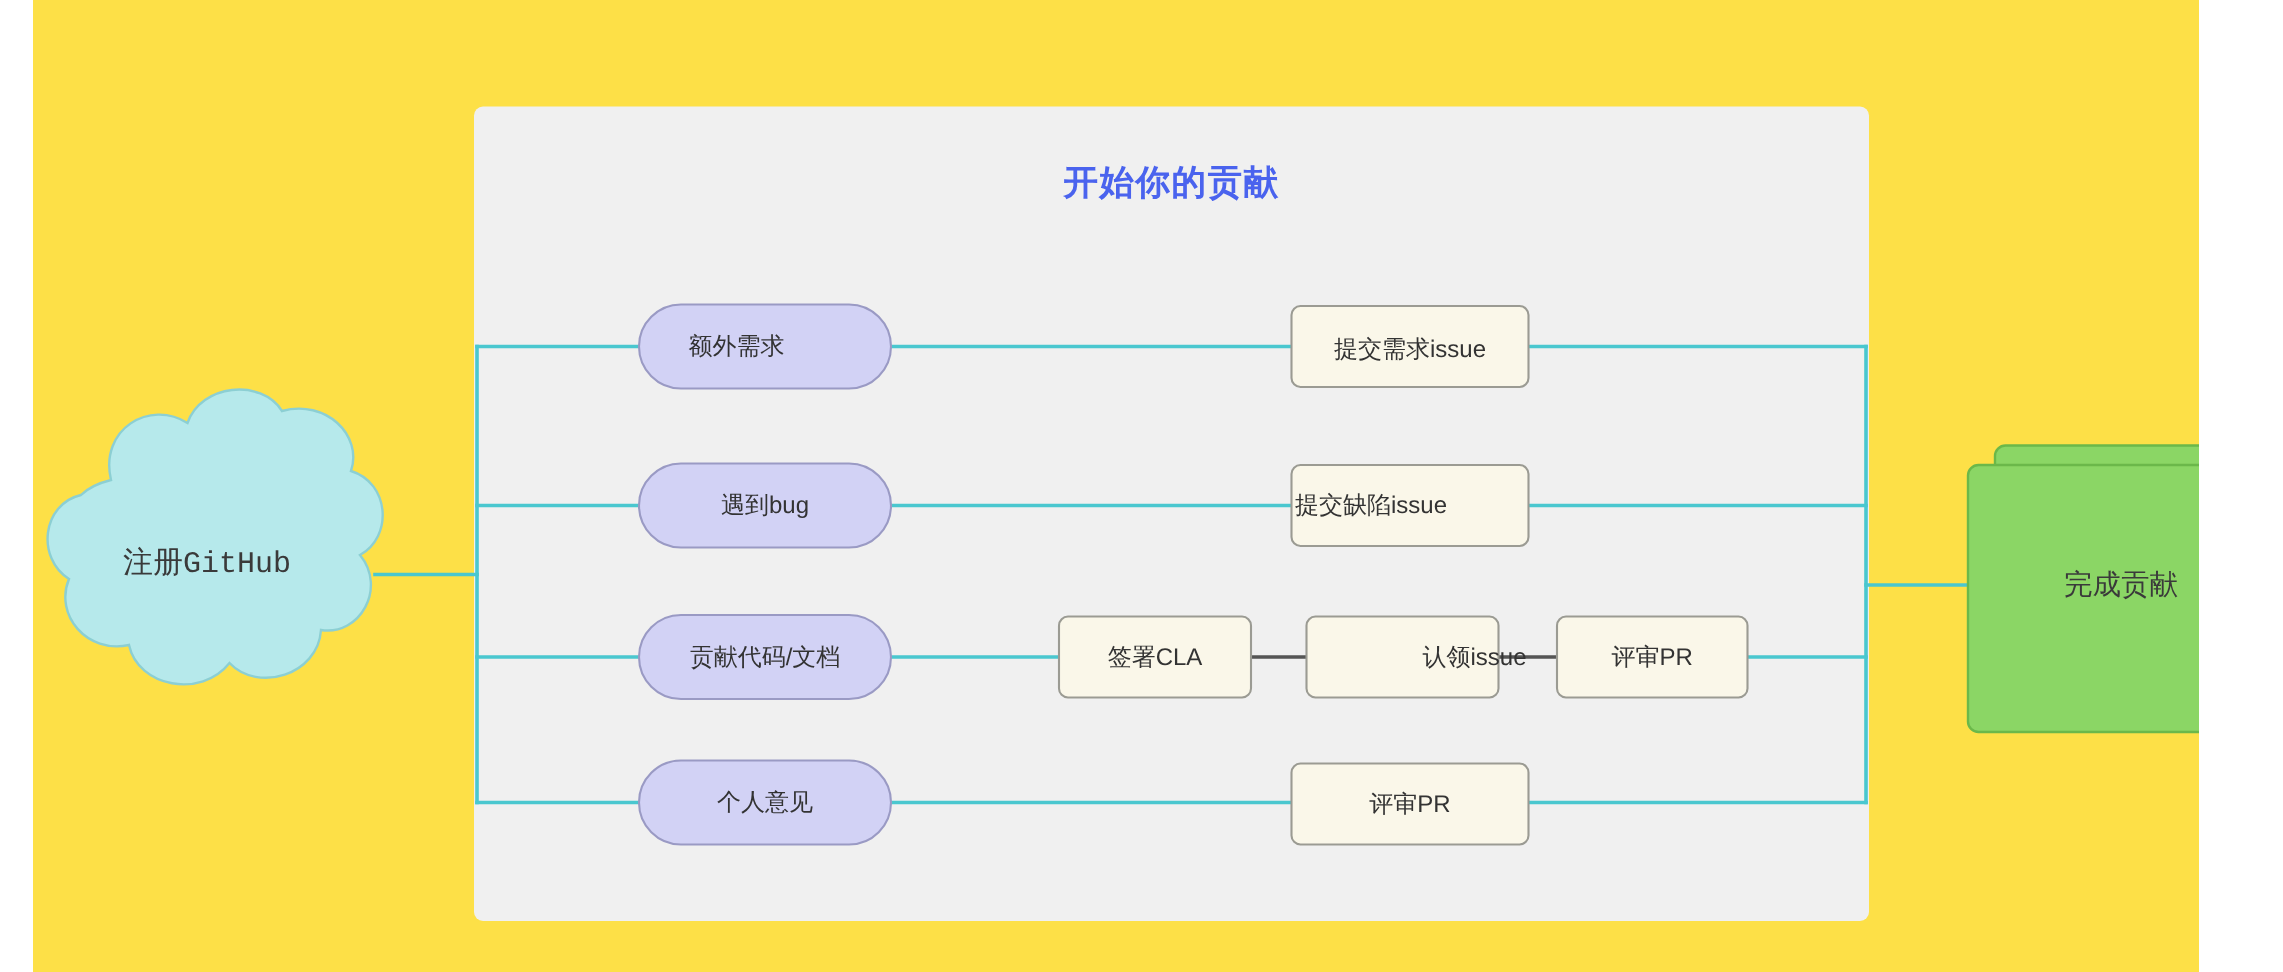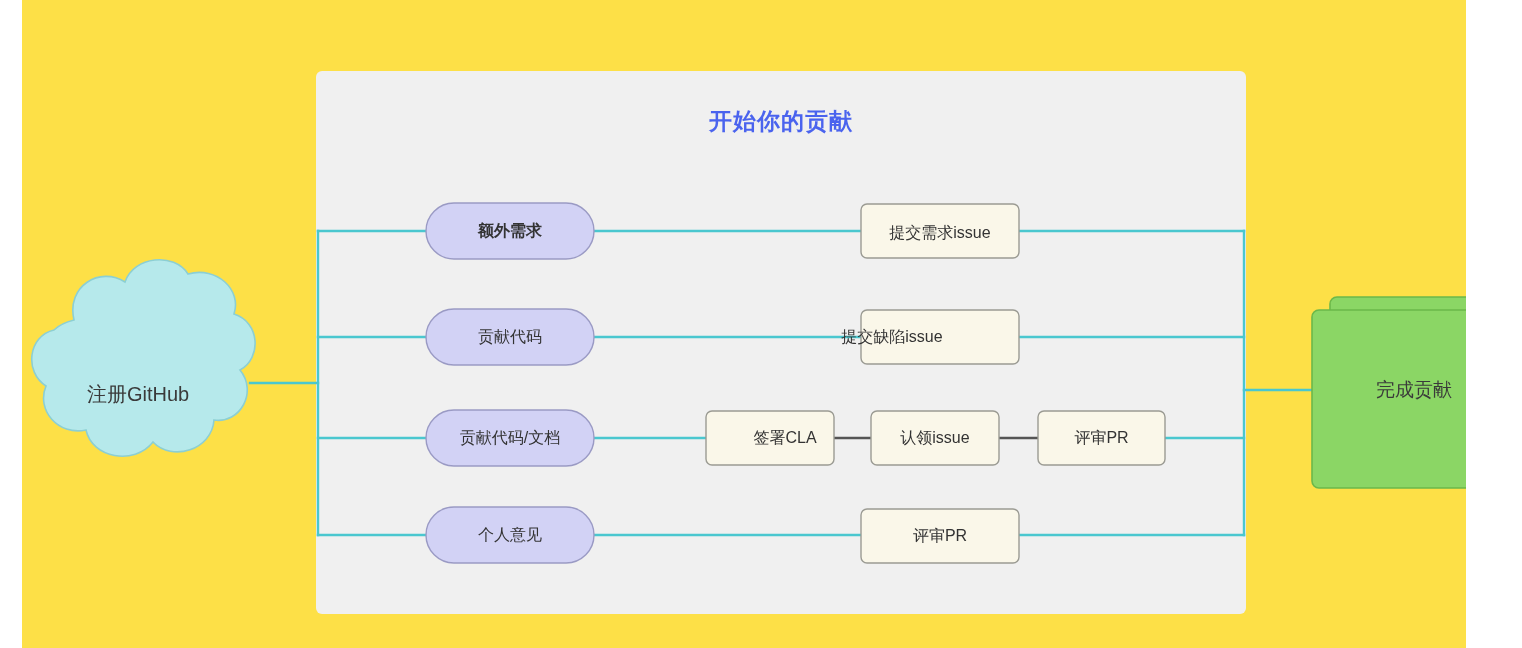--- a/index.html
+++ b/index.html
@@ -41,49 +41,49 @@
     width: 930px;
     text-align: center;
     font-size: 23px;
     font-weight: bold;
     color: #4a63ee;
     letter-spacing: 1px;
   }
   
   #cloud-text {
     left: 0px;
-    top: 372px;
+    top: 352px;
     width: 232px;
     height: 44px;
-    font-family: Liberation Sans, sans-serif;
+    font-family: Liberation Mono, monospace;
     font-size: 20px;
     color: #3a3a3a;
   }
   
   .pill-text {
     width: 170px;
     height: 58px;
     font-size: 16px;
     color: #333333;
   }
-  #pill-text-0 { left: 403px; top: 202px; font-weight: bold; }
+  #pill-text-0 { left: 384px; top: 202px; }
   #pill-text-1 { left: 403px; top: 308px; }
   #pill-text-2 { left: 403px; top: 409px; }
   #pill-text-3 { left: 403px; top: 506px; }
 
   
   .cream-text {
     height: 56px;
     font-size: 16px;
     color: #333333;
   }
   #cream-text-0 { left: 838px; top: 205px; width: 160px; }
-  #cream-text-1 { left: 790px; top: 309px; width: 160px; }
-  #cream-text-2 { left: 683px; top: 410px; width: 130px; padding-left: 15px; }
-  #cream-text-3 { left: 848px; top: 410px; width: 130px; }
+  #cream-text-1 { left: 812px; top: 309px; width: 160px; }
+  #cream-text-2 { left: 683px; top: 410px; width: 130px; }
+  #cream-text-3 { left: 848px; top: 410px; width: 130px; padding-left: 48px; }
   #cream-text-4 { left: 1015px; top: 410px; width: 129px; }
   #cream-text-5 { left: 838px; top: 508px; width: 160px; }
 
   
   #green-text {
     left: 1296px;
     top: 363px;
     width: 192px;
     height: 54px;
     font-size: 19px;
@@ -159,21 +159,21 @@
 
     <rect x="1308" y="297" width="184" height="178" rx="7" ry="7" fill="#8bd665" stroke="#6bb84a" stroke-width="1.6"></rect>
     <rect x="1290" y="310" width="184" height="178" rx="7" ry="7" fill="#8bd665" stroke="#6bb84a" stroke-width="1.6"></rect>
   </svg>
 
   <div id="panel-title">开始你的贡献</div>
 
   <div class="node-label" id="cloud-text">注册GitHub</div>
 
   <div class="node-label pill-text" id="pill-text-0">额外需求</div>
-  <div class="node-label pill-text" id="pill-text-1">贡献代码</div>
+  <div class="node-label pill-text" id="pill-text-1">遇到bug</div>
   <div class="node-label pill-text" id="pill-text-3">个人意见</div>
   <div class="node-label pill-text" id="pill-text-2">贡献代码/文档</div>
 
   <div class="node-label cream-text" id="cream-text-0">提交需求issue</div>
   <div class="node-label cream-text" id="cream-text-1">提交缺陷issue</div>
   <div class="node-label cream-text" id="cream-text-2">签署CLA</div>
   <div class="node-label cream-text" id="cream-text-3">认领issue</div>
   <div class="node-label cream-text" id="cream-text-4">评审PR</div>
   <div class="node-label cream-text" id="cream-text-5">评审PR</div>
 

